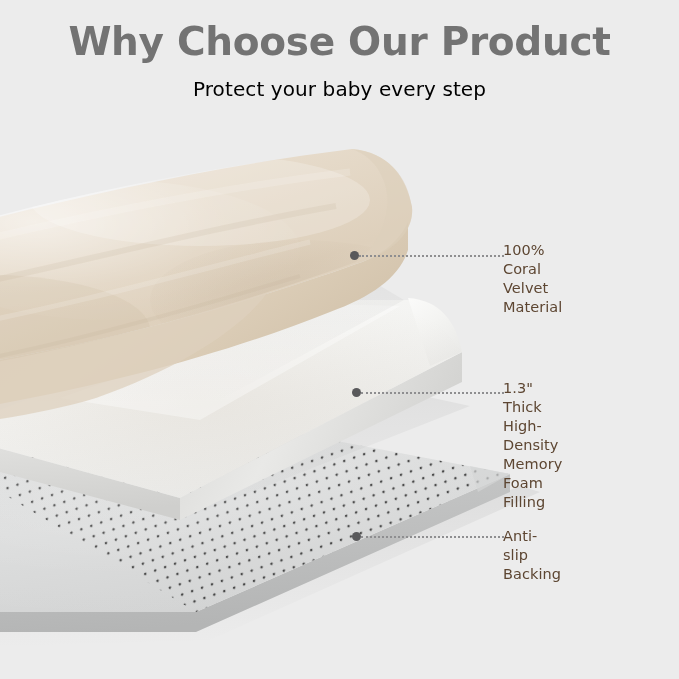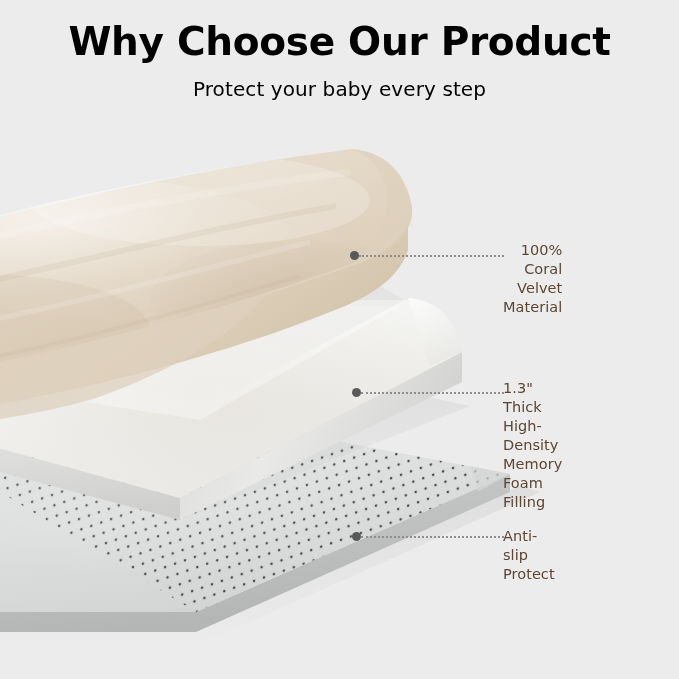--- a/index.html
+++ b/index.html
@@ -25,21 +25,21 @@
     width: 679px;
     text-align: center;
     z-index: 30;
   }
   #page-title {
     margin: 0;
     padding-top: 20px;
     font-size: 39px;
     font-weight: bold;
     letter-spacing: -0.3px;
-    color: #000000;
+    color: #737373;
     font-family: "DejaVu Sans", sans-serif;
     line-height: 1.12;
   }
   #page-subtitle {
     margin: 0;
     padding-top: 13px;
     font-size: 20px;
     font-weight: normal;
     color: #000000;
     font-family: "DejaVu Sans", sans-serif;
@@ -239,30 +239,30 @@
   </svg>
 
   <div id="header">
     <h1 id="page-title">Why Choose Our Product</h1>
     <p id="page-subtitle">Protect your baby every step</p>
   </div>
 
   <div class="callout">
     <span class="callout-dot" style="left:350px; top:251px;"></span>
     <span class="callout-leader" style="left:359px; top:255px; width:145px;"></span>
-    <span class="callout-text" style="left:503px; top:241px;text-align:right;">100% Coral Velvet
+    <span class="callout-text" style="left:503px; top:241px;">100% Coral Velvet
 Material</span>
   </div>
 
   <div class="callout">
     <span class="callout-dot" style="left:352px; top:388px;"></span>
     <span class="callout-leader" style="left:361px; top:392px; width:143px;"></span>
     <span class="callout-text" style="left:503px; top:379px;">1.3" Thick High-Density
 Memory Foam Filling</span>
   </div>
 
   <div class="callout">
     <span class="callout-dot" style="left:352px; top:532px;"></span>
     <span class="callout-leader" style="left:361px; top:536px; width:143px;"></span>
-    <span class="callout-text" style="left:503px; top:527px;">Anti-slip Protect</span>
+    <span class="callout-text" style="left:503px; top:527px;">Anti-slip Backing</span>
   </div>
 
 </div>
 
 </body></html>

